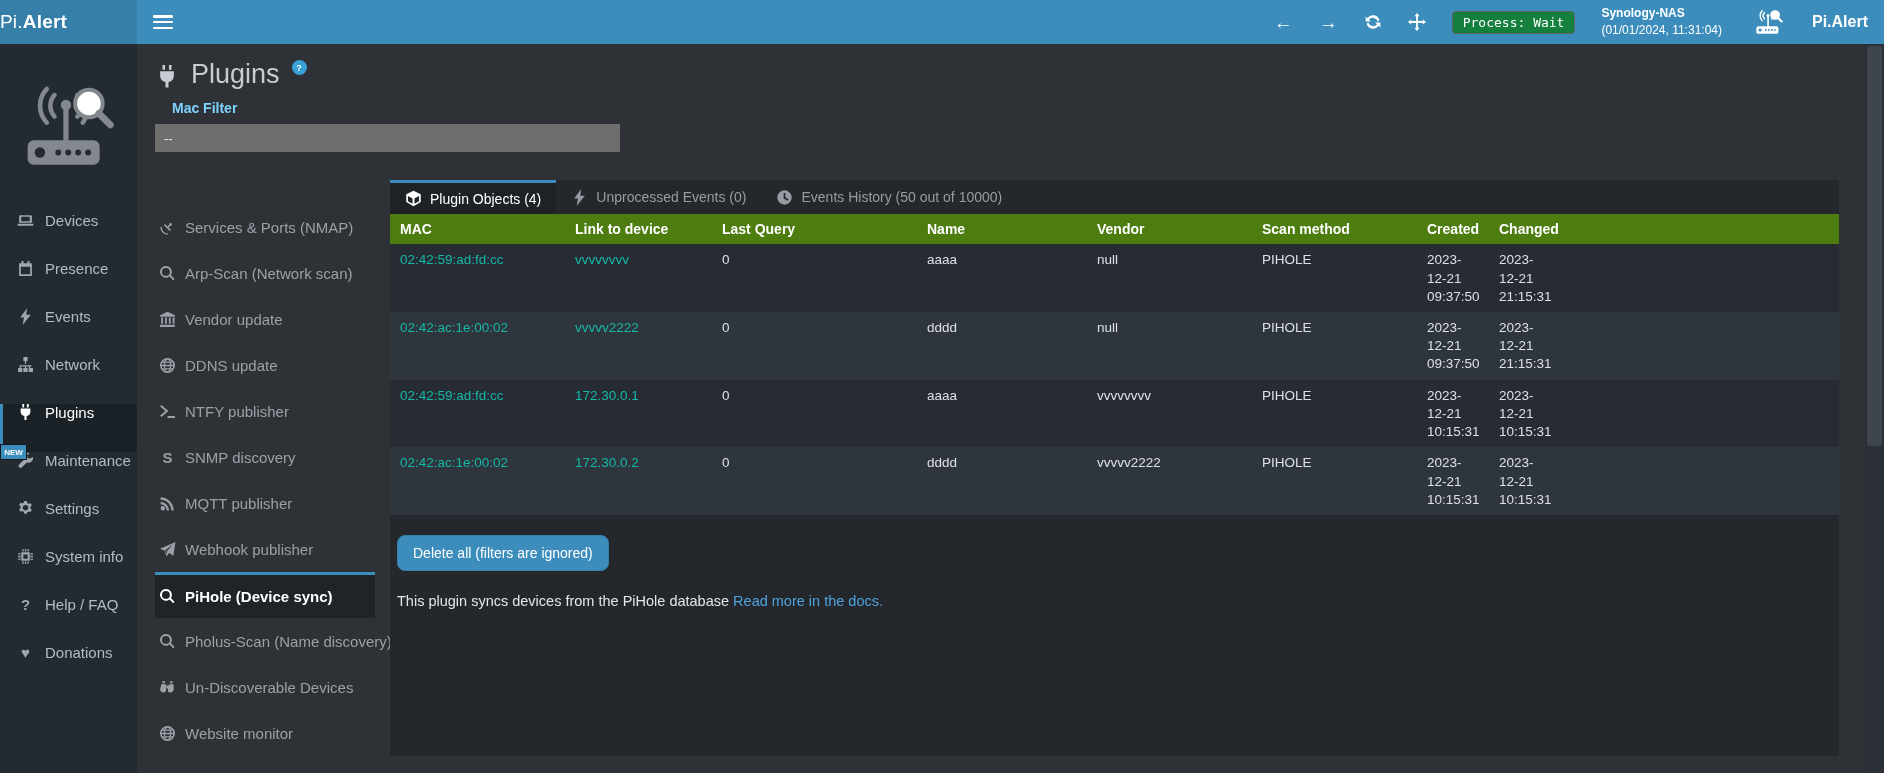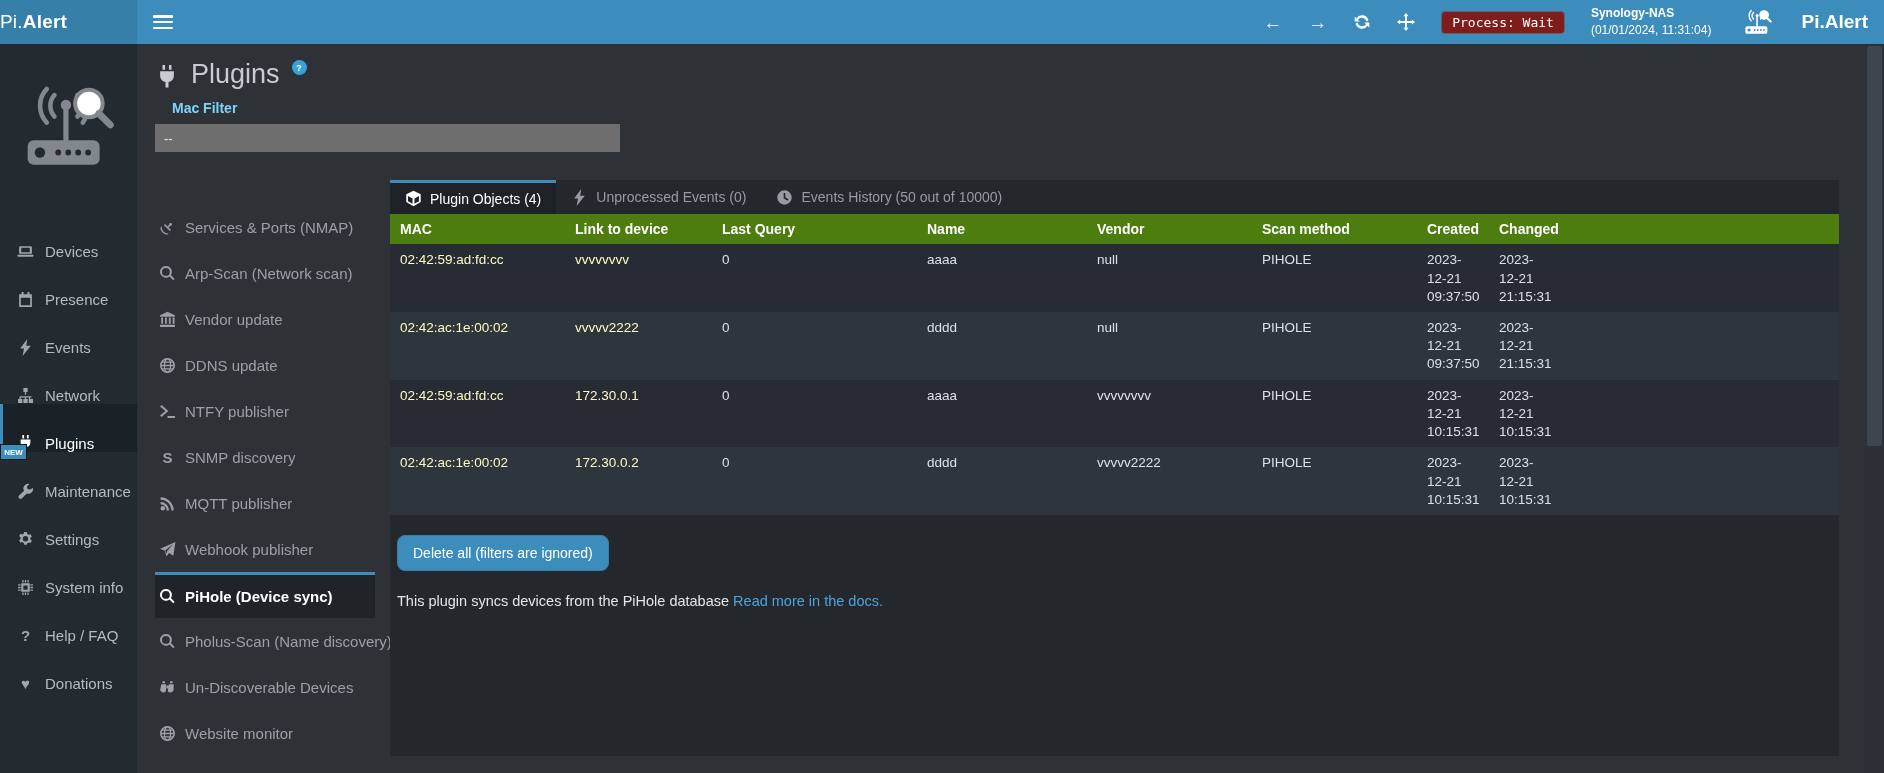--- a/index.html
+++ b/index.html
@@ -11,38 +11,38 @@
   .brand-box { width:137px; height:44px; background:#367fa9; color:#fff; display:flex;
                align-items:center; justify-content:flex-start; font-size:19px; letter-spacing:.2px; }
   .brand-box b { font-weight:700; }
   .topbar-main { flex:1; background:#3c8dbc; display:flex; align-items:center; padding:0 16px; color:#fff; }
   .hamburger { width:20px; height:14px; display:flex; flex-direction:column; justify-content:space-between; cursor:pointer; }
   .hamburger span { display:block; height:2.5px; background:#fff; border-radius:1px; }
   .topbar-right { margin-left:auto; display:flex; align-items:center; gap:26px; }
   .nav-arrow { font-size:19px; line-height:1; cursor:pointer; }
   .tb-icn { width:18px; height:18px; display:inline-flex; }
   .tb-icn svg { width:100%; height:100%; fill:#fff; }
-  .process-badge { font-family:"DejaVu Sans Mono", monospace; font-size:13px; background:#7f1d1d;
+  .process-badge { font-family:"DejaVu Sans Mono", monospace; font-size:13px; background:#15803d;
                    border:1px solid #5d6368; border-radius:4px; padding:3px 10px; white-space:nowrap; }
   .host-block { font-size:12px; line-height:1.4; text-align:left; }
   .host-block .h1 { font-weight:700; }
   .top-logo { width:30px; height:27px; color:#fff; margin-left:6px; }
   .top-logo svg { width:100%; height:100%; }
-  .top-brand { font-size:19px; font-weight:700; margin-left:2px; }
+  .top-brand { font-size:16px; font-weight:700; margin-left:2px; }
 
   
   .logo-top .hole { fill:#3c8dbc; }
   .logo-side .hole { fill:#232a30; }
   .lens { fill:#ffffff; }
 
   
   .sidebar { position:fixed; top:44px; left:0; bottom:0; width:137px; background:#232a30; z-index:40; }
   .side-logo { height:168px; display:flex; align-items:center; justify-content:center; color:#82888e; }
   .side-logo svg { width:98px; height:88px; }
-  .side-item { position:relative; height:48px; display:flex; align-items:flex-end; gap:11px;
+  .side-item { position:relative; height:48px; display:flex; align-items:flex-start; gap:11px;
                padding-left:17px; color:#b4bbc1; font-size:15px; cursor:pointer; }
   .side-item .icn { color:#a0a7ad; }
   .side-item.active { background:#1b2227; color:#fff; border-left:3px solid #3c8dbc; padding-left:14px; }
   .side-item.active .icn { color:#fff; }
   .new-badge { position:absolute; left:0; top:-8px; min-width:27px; height:16px; background:#3c8dbc;
                border:1px solid #13181c; color:#fff; font-size:8px; font-weight:700;
                display:flex; align-items:center; justify-content:center; z-index:5; }
 
   
   .main { position:fixed; top:44px; left:137px; right:0; bottom:0; background:#2e3237;
@@ -75,21 +75,21 @@
          color:#969ca2; cursor:pointer; white-space:nowrap; }
   .tab.active { background:#1e2227; border-top:3px solid #3c8dbc; color:#fff; }
   .tab.active .icn { color:#fff; }
 
   table { width:100%; border-collapse:collapse; table-layout:fixed; }
   thead th { background:#4d7c0f; color:#fff; font-size:14px; font-weight:700; text-align:left;
              padding:7px 10px; }
   tbody td { font-size:13.5px; color:#dde0e3; padding:7px 10px 6px; vertical-align:top; line-height:1.35; }
   tbody tr:nth-child(odd)  { background:#272c34; }
   tbody tr:nth-child(even) { background:#2f353d; }
-  td a { color:#fef9c3; text-decoration:none; cursor:pointer; }
+  td a { color:#14b8a6; text-decoration:none; cursor:pointer; }
 
   .delete-btn { margin:20px 0 0 7px; background:#3c8dbc; border:1px solid #367fa9; border-radius:8px;
                 color:#fff; font-size:14px; padding:9px 15px; cursor:pointer;
                 font-family:"Liberation Sans",sans-serif; }
   .panel-note { margin:22px 0 8px 7px; font-size:14.5px; color:#e3e5e7; }
   .panel-note a { color:#4ea2dc; text-decoration:none; cursor:pointer; }
 
   
   .icn { width:17px; height:17px; display:inline-flex; align-items:center; justify-content:center;
          flex-shrink:0; font-size:15px; }

